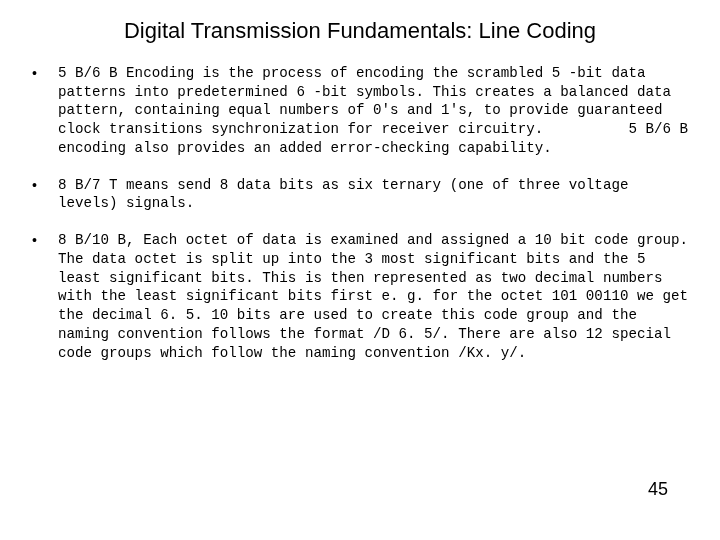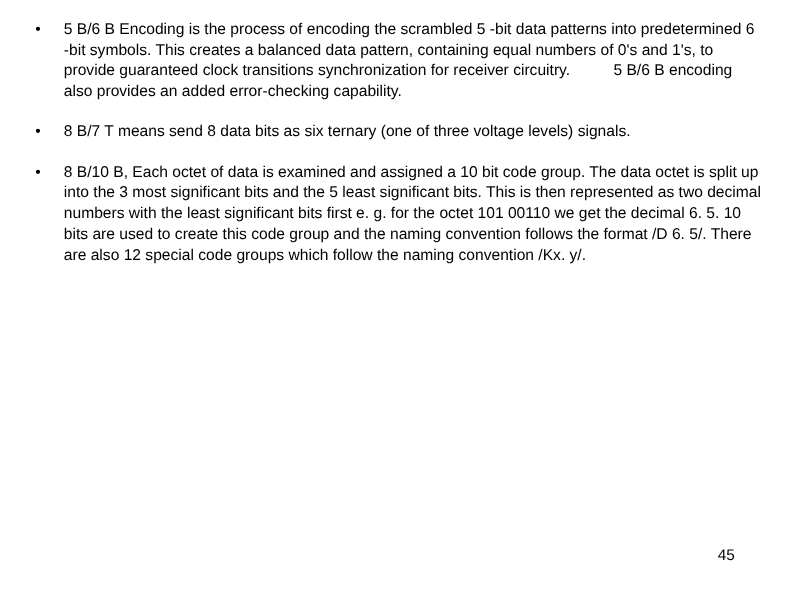--- a/index.html
+++ b/index.html
@@ -36,32 +36,34 @@
       line-height: 1.32;
       margin-bottom: 18px;
     }
     .bullet-mark {
       width: 30px;
       flex-shrink: 0;
       padding-left: 4px;
     }
     .bullet-text {
       flex: 1;
+      font-family: Liberation Mono, monospace;
     }
     .page-num {
       position: absolute;
       right: 52px;
-      bottom: 28px;
-      font-size: 14px;
+      bottom: 40px;
+      font-size: 18px;
     }
   </style>
 </head>
 <body>
 
 <div class="slide">
+  <h1 class="title">Digital Transmission Fundamentals: Line Coding</h1>
   <ul class="bullets">
     <li>
       <span class="bullet-mark">•</span>
       <span class="bullet-text">5 B/6 B Encoding is the process of encoding the scrambled 5 -bit data patterns into predetermined 6 -bit symbols. This creates a balanced data pattern, containing equal numbers of 0's and 1's, to provide guaranteed clock transitions synchronization for receiver circuitry. &nbsp;&nbsp;&nbsp;&nbsp;&nbsp;&nbsp;&nbsp;&nbsp; 5 B/6 B encoding also provides an added error-checking capability.</span>
     </li>
     <li>
       <span class="bullet-mark">•</span>
       <span class="bullet-text">8 B/7 T means send 8 data bits as six ternary (one of three voltage levels) signals.</span>
     </li>
     <li>

